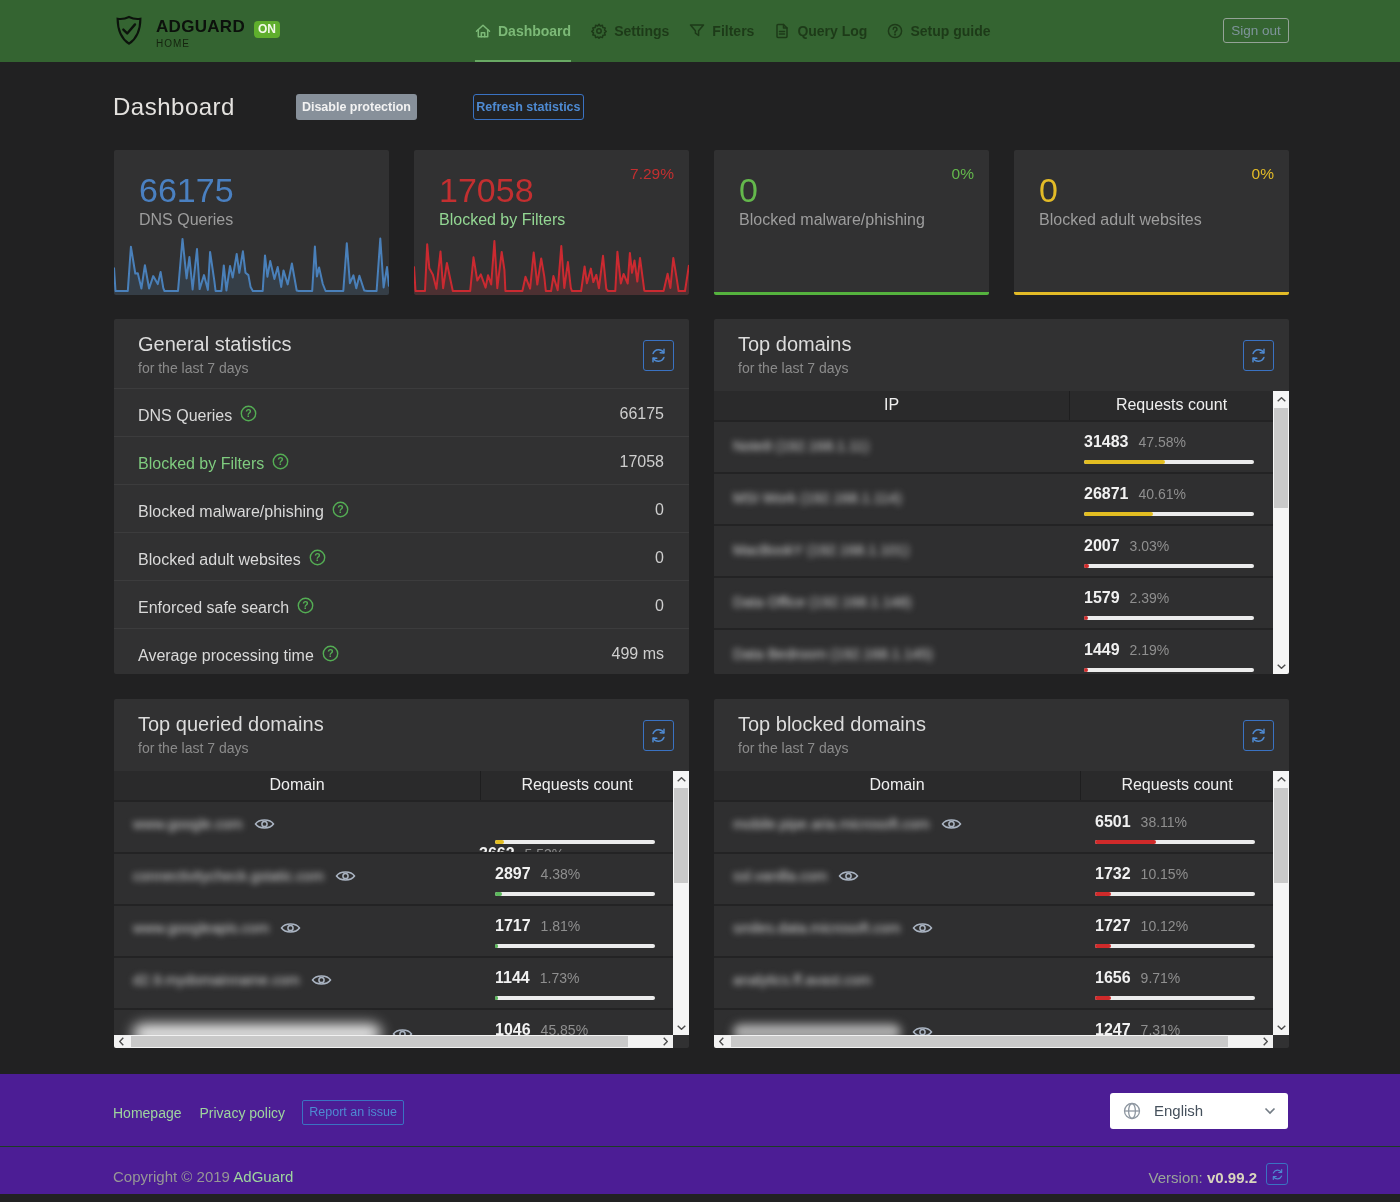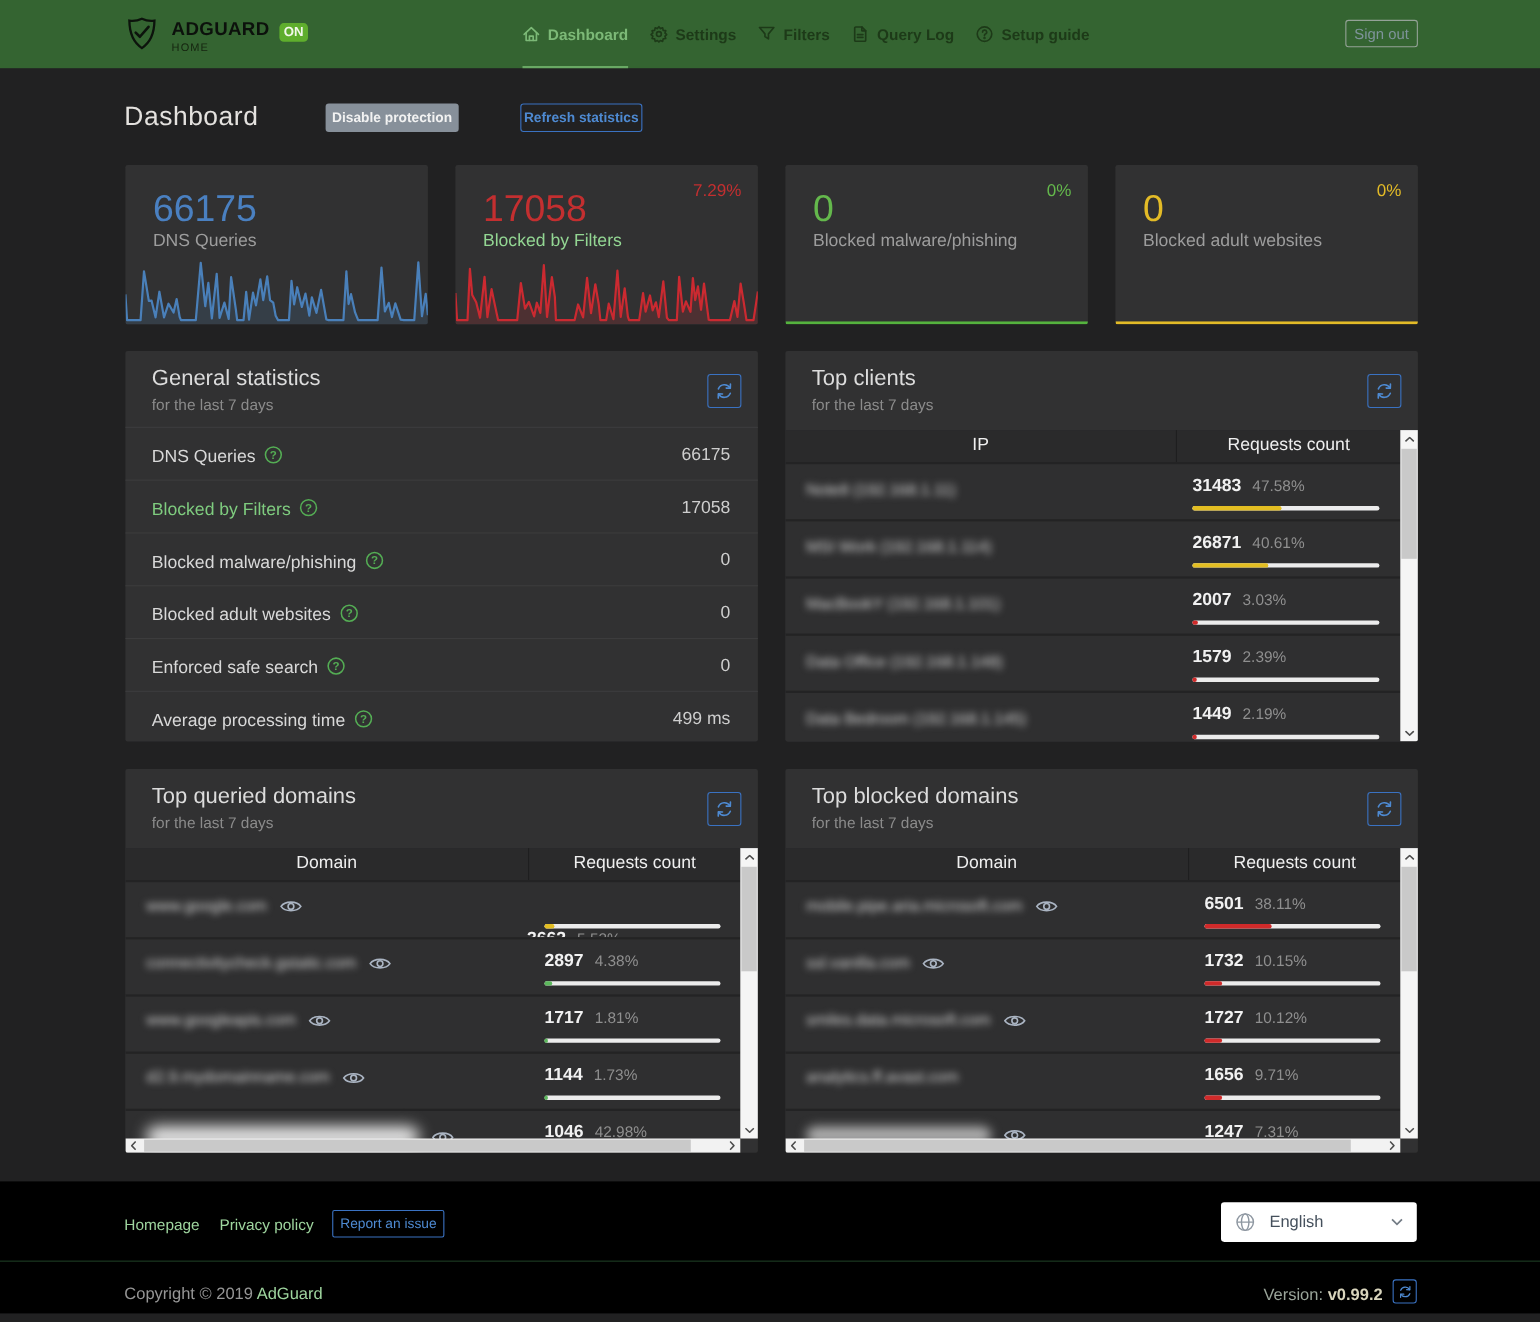--- a/index.html
+++ b/index.html
@@ -63,21 +63,21 @@
 
 
 .vsb { position:absolute; width:16px; background:#f5f5f5; }
 .hsb { position:absolute; height:13px; background:#f2f2f2; }
 .sb-thumb-v { position:absolute; left:1px; width:14px; background:#c9c9c9; }
 .sb-thumb-h { position:absolute; top:1px; height:11px; background:#c9c9c9; }
 .arr { position:absolute; width:16px; height:16px; display:flex; align-items:center; justify-content:center; }
 .hsb .arr { width:15px; height:13px; }
 
 
-.footer { position:absolute; left:0; top:1074px; width:1400px; height:120px; background:#000000; }
+.footer { position:absolute; left:0; top:1074px; width:1400px; height:120px; background:#4c1d95; }
 .flink { color:#9ed49e; font-size:14px; text-decoration:none; }
 .fbtn { display:inline-block; border:1px solid #3a72c2; color:#4e8ad2; font-size:12.5px; font-weight:normal; border-radius:2px; width:102px; height:25px; line-height:23px; text-align:center; }
 .langbox { position:absolute; right:112px; top:19px; width:178px; height:36px; background:#ffffff; border-radius:3px; }
 .fdivider { position:absolute; left:0; right:0; top:72px; height:1px; background:#1d3d23; }
 .copy { position:absolute; left:113px; top:94px; font-size:15px; color:#969696; }
 .copy span { color:#9ed49e; }
 .ver { position:absolute; right:143px; top:95px; font-size:15px; color:#9aa59a; }
 .ver b { color:#d9d5bd; }
 .verbtn { position:absolute; right:112px; top:89px; width:22px; height:22px; border:1px solid #3a72c2; border-radius:3px; color:#4e8ad2; display:flex; align-items:center; justify-content:center; }
 </style>
@@ -221,21 +221,21 @@
   <div class="gsrow" style="top:309px;">
       <div class="gl">Average processing time <span class="qi"><svg width="17" height="17" viewBox="0 0 17 17" fill="none">
             <circle cx="8.5" cy="8.5" r="7.2" stroke="#54ad54" stroke-width="1.4"></circle>
             <text x="8.5" y="12" font-size="10.5" font-weight="bold" fill="#54ad54" text-anchor="middle" font-family="Liberation Sans">?</text>
           </svg></span></div>
       <div class="gv">499 ms</div>
     </div>
 </div>
 
 <div class="card wcard" style="left:714px; top:319px; height:355px; overflow:hidden;">
-  <div class="cardtitle">Top clients</div>
+  <div class="cardtitle">Top domains</div>
   <div class="cardsub">for the last 7 days</div>
   <div class="refbtn">
       <svg width="17" height="17" viewBox="0 0 16 16" fill="none" stroke="currentColor" stroke-width="1.4" stroke-linecap="round" stroke-linejoin="round">
         <path d="M12.9 5.4 A5.6 5.6 0 0 0 2.9 6.1"></path>
         <path d="M3.1 10.6 A5.6 5.6 0 0 0 13.1 9.9"></path>
         <polyline points="13.2,2.0 13.1,5.6 9.6,5.5"></polyline>
         <polyline points="2.8,14.0 2.9,10.4 6.4,10.5"></polyline>
       </svg>
     </div>
   <div class="thead" style="top:72px;">
@@ -361,21 +361,21 @@
       </div>
   </div>
   <div class="trow" style="top:309px;">
     <div style="position:absolute; left:19px; top:14px; display:flex; align-items:center;">
         <span style="display:inline-block; width:248px; height:19px; background:#ededed; border-radius:9px; filter:blur(7px);"></span>
         <svg class="eye" width="21" height="16" viewBox="0 0 21 16" fill="none" stroke="#aab4c2" stroke-width="1.5">
           <path d="M1.5 8 C5 2.8 16 2.8 19.5 8 C16 13.2 5 13.2 1.5 8 Z"></path>
           <circle cx="10.5" cy="8" r="2.6"></circle>
         </svg>
       </div>
-    <div style="position:absolute; left:381px; top:11px;"><span class="cnt">1046</span><span class="pctsm">42.98%</span></div>
+    <div style="position:absolute; left:381px; top:11px;"><span class="cnt">1046</span><span class="pctsm">45.85%</span></div>
 
   </div>
   <div class="vsb" style="right:0; top:72px; bottom:13px;">
     <div class="arr" style="top:0;">
         <svg width="9" height="5" viewBox="0 0 9 5" fill="none" stroke="#4d4d4d" stroke-width="1.4">
           <path d="M0.7 4.3 L4.5 0.7 L8.3 4.3"></path>
         </svg>
       </div>
     <div class="sb-thumb-v" style="top:17px; height:95px;"></div>
     <div class="arr" style="bottom:0;">

